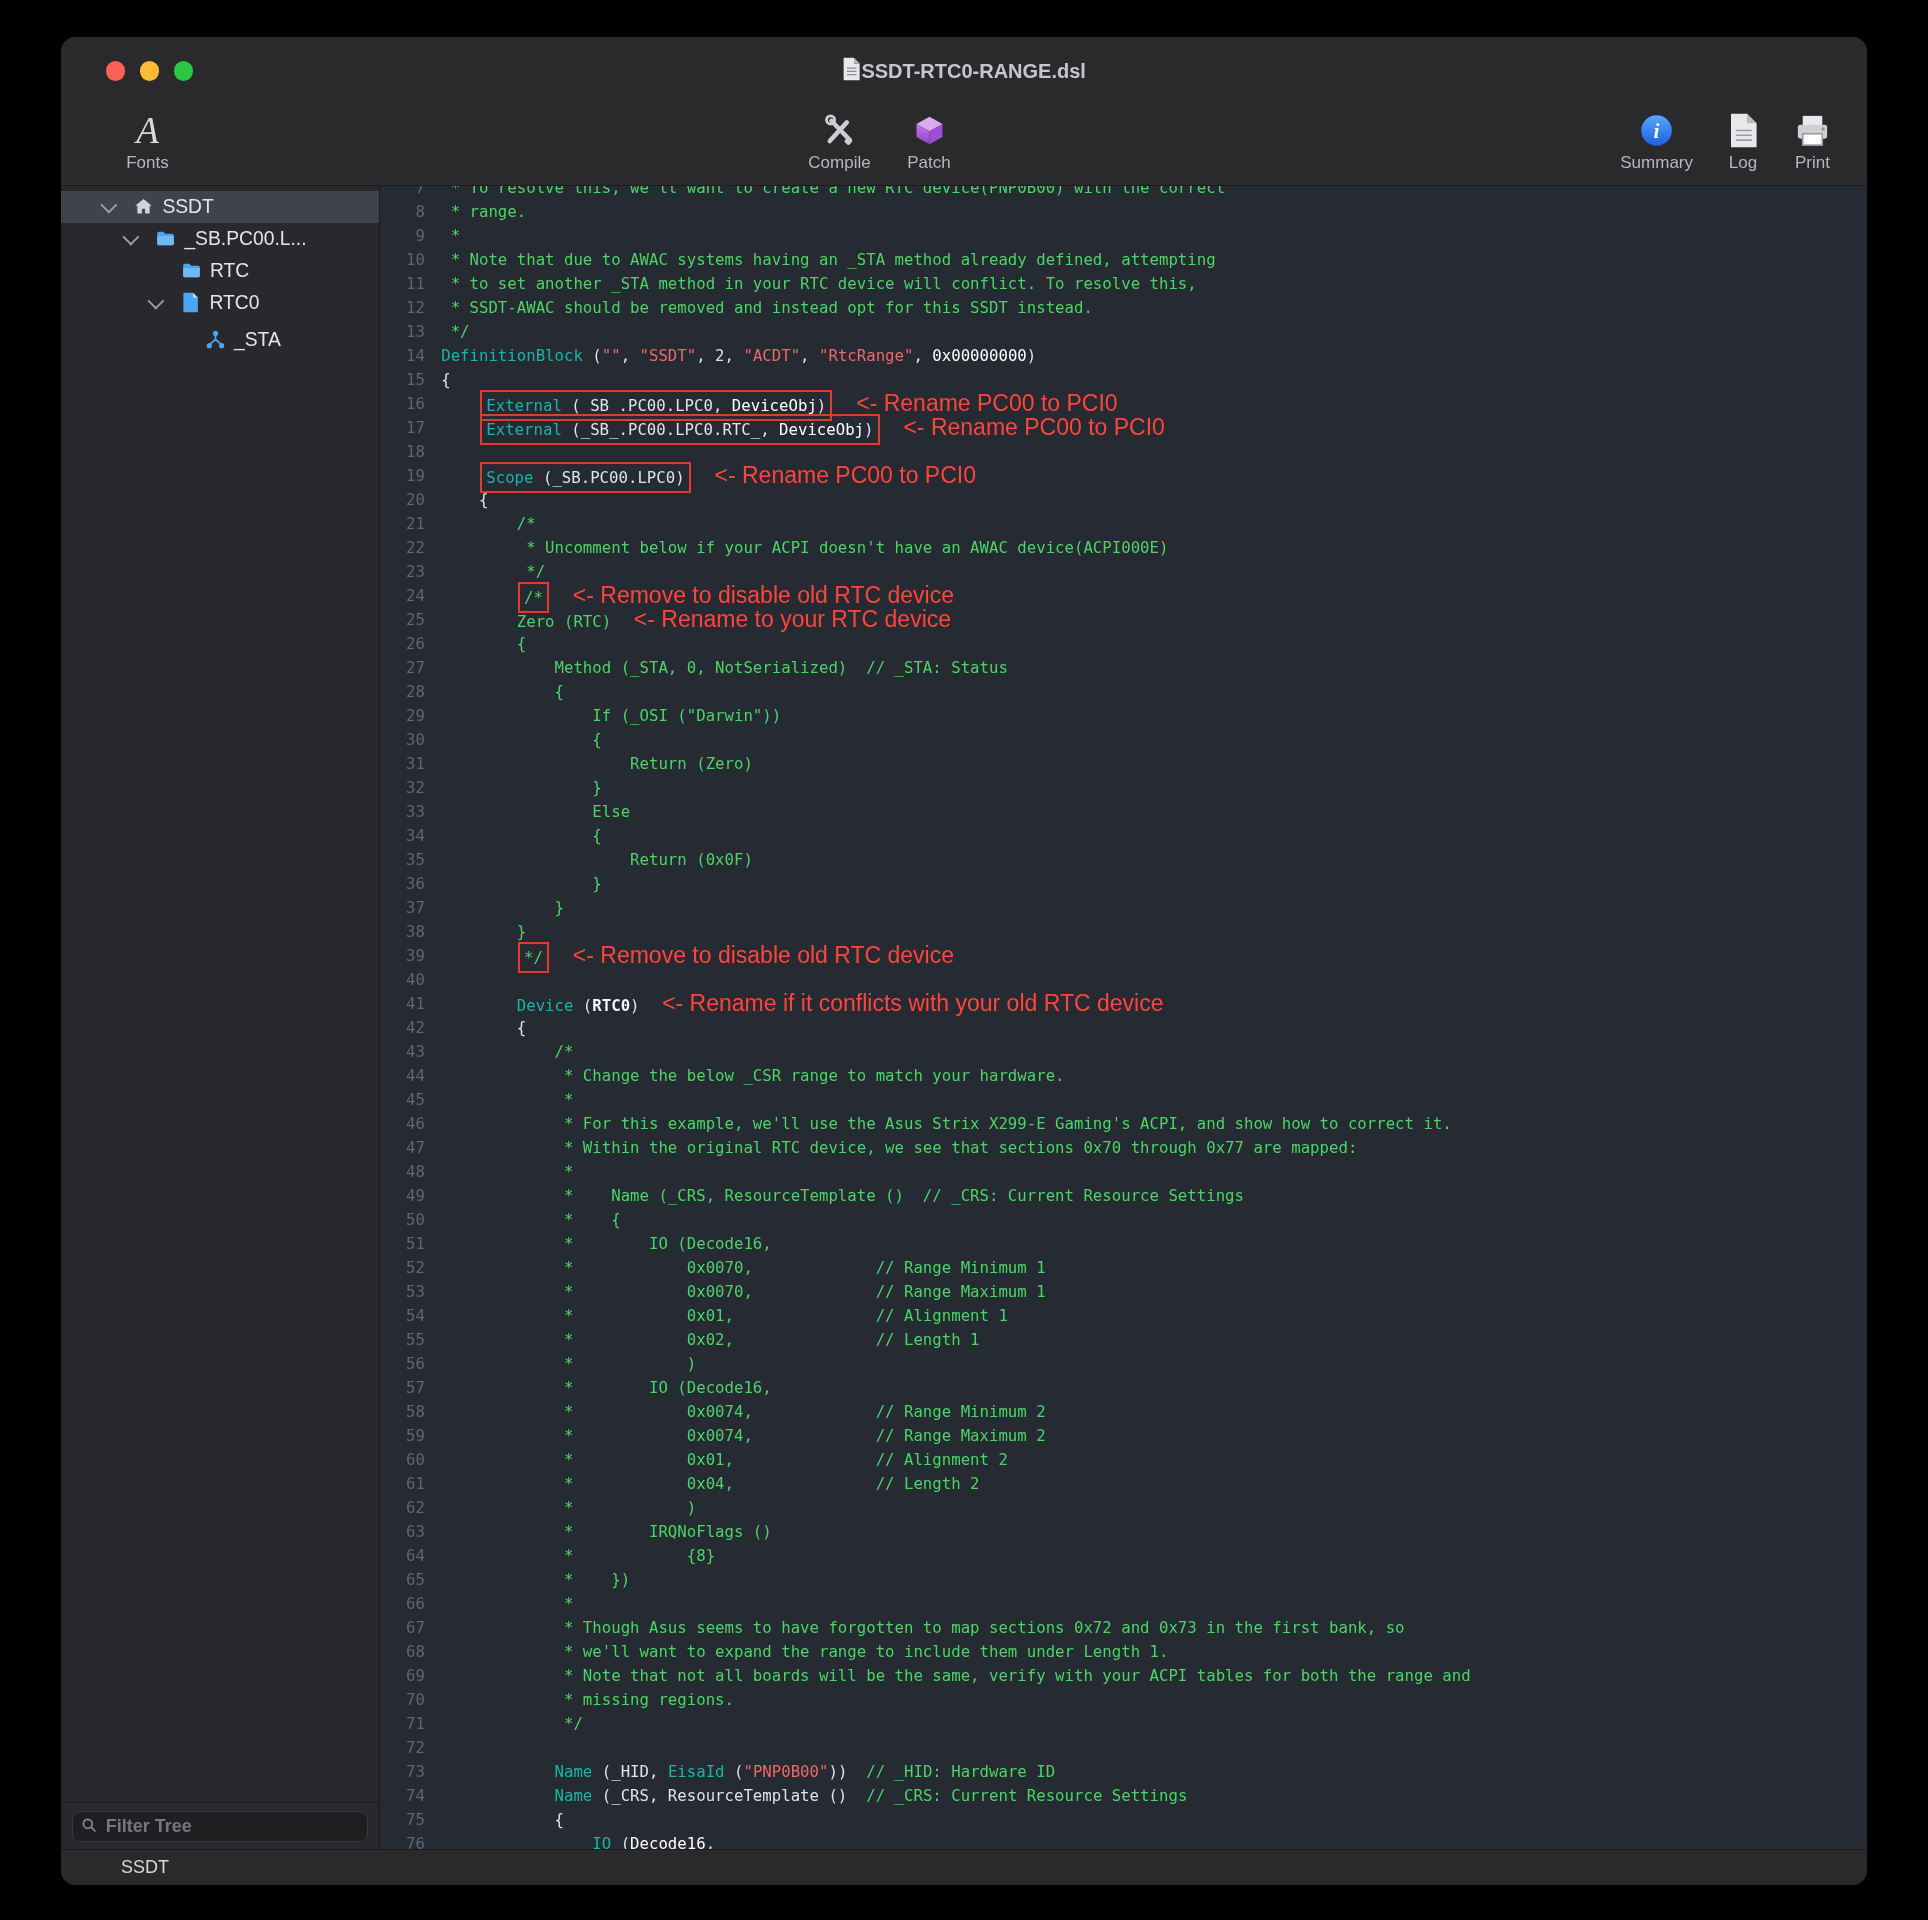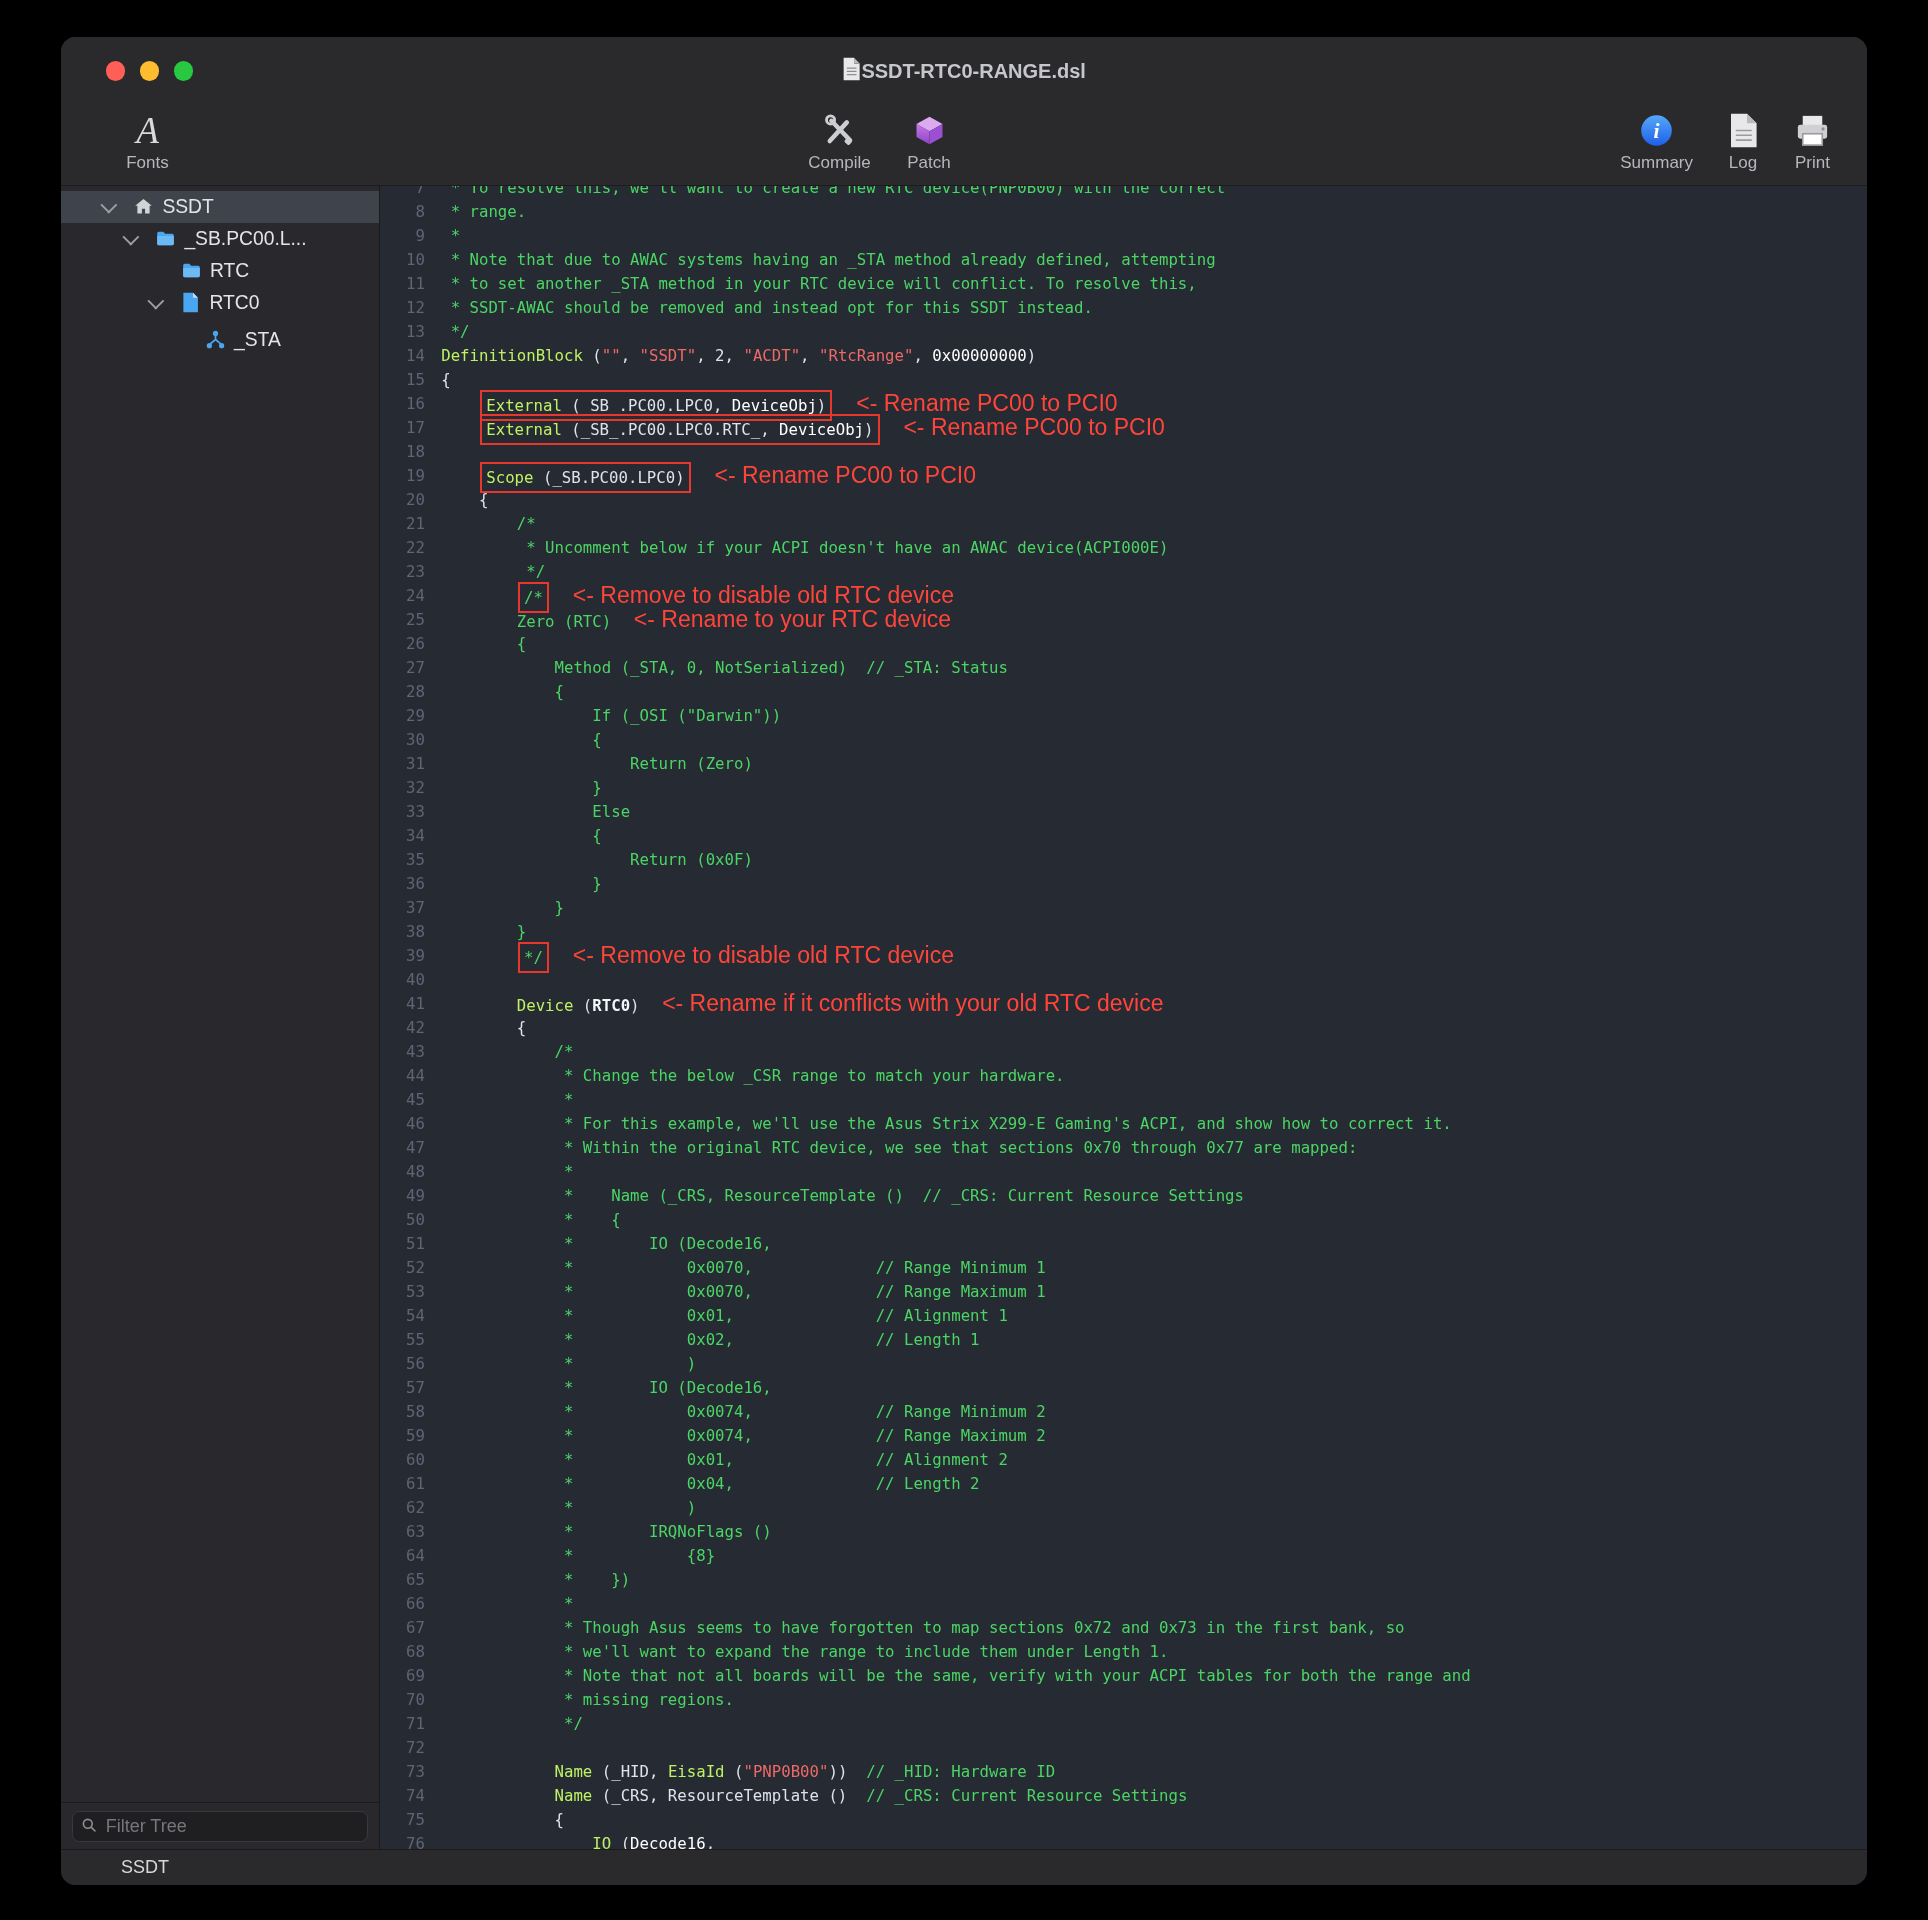--- a/index.html
+++ b/index.html
@@ -31,31 +31,31 @@
   .sidebar{width:318px;background:#29292d;border-right:0.8px solid #1b1b1d;position:relative;flex:0 0 auto;}
   .tree{padding-top:4.8px;}
   .trow{height:32px;display:flex;align-items:center;font-size:19.3px;color:#e3e4e8;gap:8px;box-sizing:border-box;}
   .trow.selected{background:#3f434c;}
   .d0{padding-left:42px;} .d1{padding-left:64px;} .d2{padding-left:89px;} .d3{padding-left:113px;align-items:flex-end;}
   .chev{width:9.7px;height:9.7px;border-right:2.4px solid #9fa0a6;border-bottom:2.4px solid #9fa0a6;transform:rotate(45deg);flex:0 0 auto;margin-right:9.7px;margin-top:-3.2px;}
   .chev-ph{width:22px;flex:0 0 auto;}
   .ticon-tree{width:22px;height:22px;flex:0 0 auto;display:flex;align-items:center;justify-content:center;}
   .sidebar-footer{position:absolute;left:0;right:0;bottom:0;height:47px;border-top:0.8px solid #1b1b1d;display:flex;align-items:center;padding:0 11.3px;box-sizing:border-box;}
   .filter{flex:1;height:31px;background:#1f1f22;border:0.8px solid #3a3a3e;border-radius:7.3px;display:flex;align-items:center;padding:0 8px;gap:6.4px;box-sizing:border-box;}
-  .filter input{flex:1;min-width:0;background:transparent;border:none;outline:none;color:#dddde0;font-size:18px;font-family:"Liberation Sans",sans-serif;}
+  .filter input{flex:1;min-width:0;background:transparent;border:none;outline:none;color:#dddde0;font-size:18px;font-family:"Liberation Sans",sans-serif;font-weight:bold;}
   .filter input::placeholder{color:#76767c;}
 
   
   .editor{flex:1;position:relative;overflow:hidden;background:#262a33;}
   .codewrap{display:flex;margin-top:-9.7px;}
   .gutter{width:58px;text-align:right;padding-right:13px;box-sizing:border-box;color:#5d6576;flex:0 0 auto;}
   .gutter > div,.codeline{height:24px;line-height:24px;font-family:"DejaVu Sans Mono",monospace;font-size:15.7px;white-space:pre;}
   .code{flex:1;min-width:0;padding-left:3.2px;}
   .c-g{color:#4bd564;}
-  .c-k{color:#bef264;}
+  .c-k{color:#14b8a6;}
   .c-s{color:#ec6a67;}
   .c-p{color:#ffffff;}
   .c-w{color:#dde2ec;}
   .c-b{color:#f4f7fd;font-weight:bold;}
   .c-ann{display:inline-block;font-family:"Liberation Sans",sans-serif;font-size:23px;color:#ff453a;line-height:1;margin-left:22.6px;vertical-align:baseline;}
   .boxed{outline:2.4px solid #e8382e;outline-offset:4px;margin:0 7.3px;}
 
   
   .statusbar{height:35px;background:#2a2a2d;border-top:0.8px solid #1b1b1d;display:flex;align-items:center;padding-left:60px;color:#d7d8da;font-size:18px;flex:0 0 auto;}
 </style>

